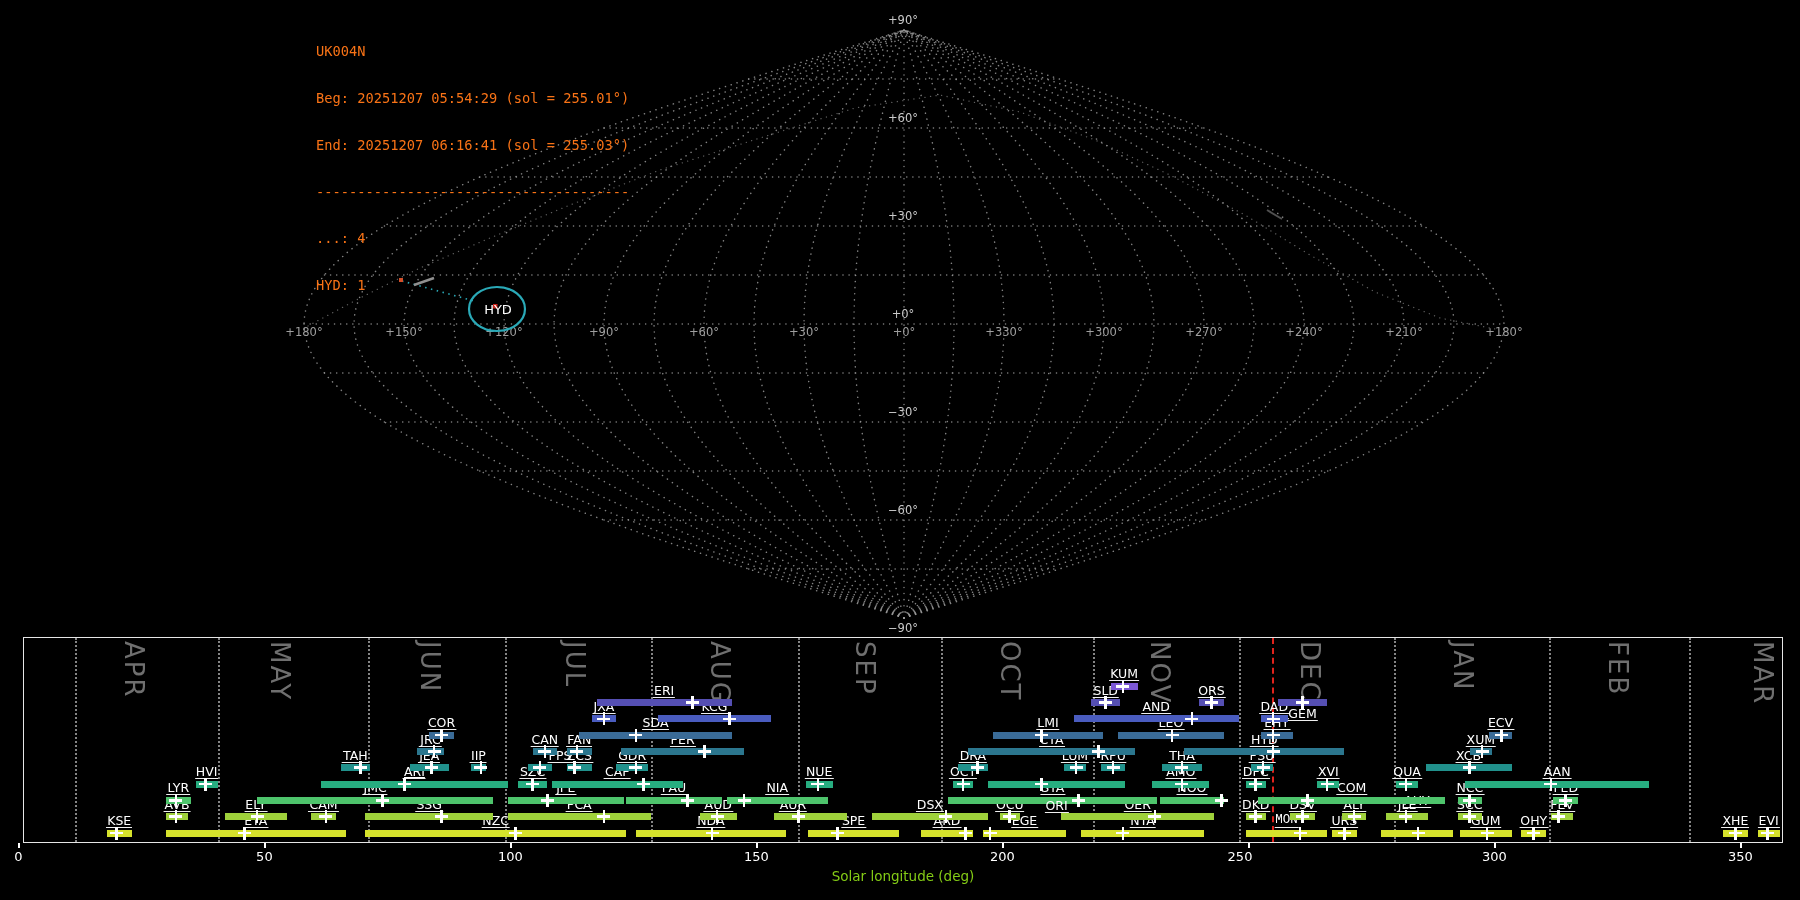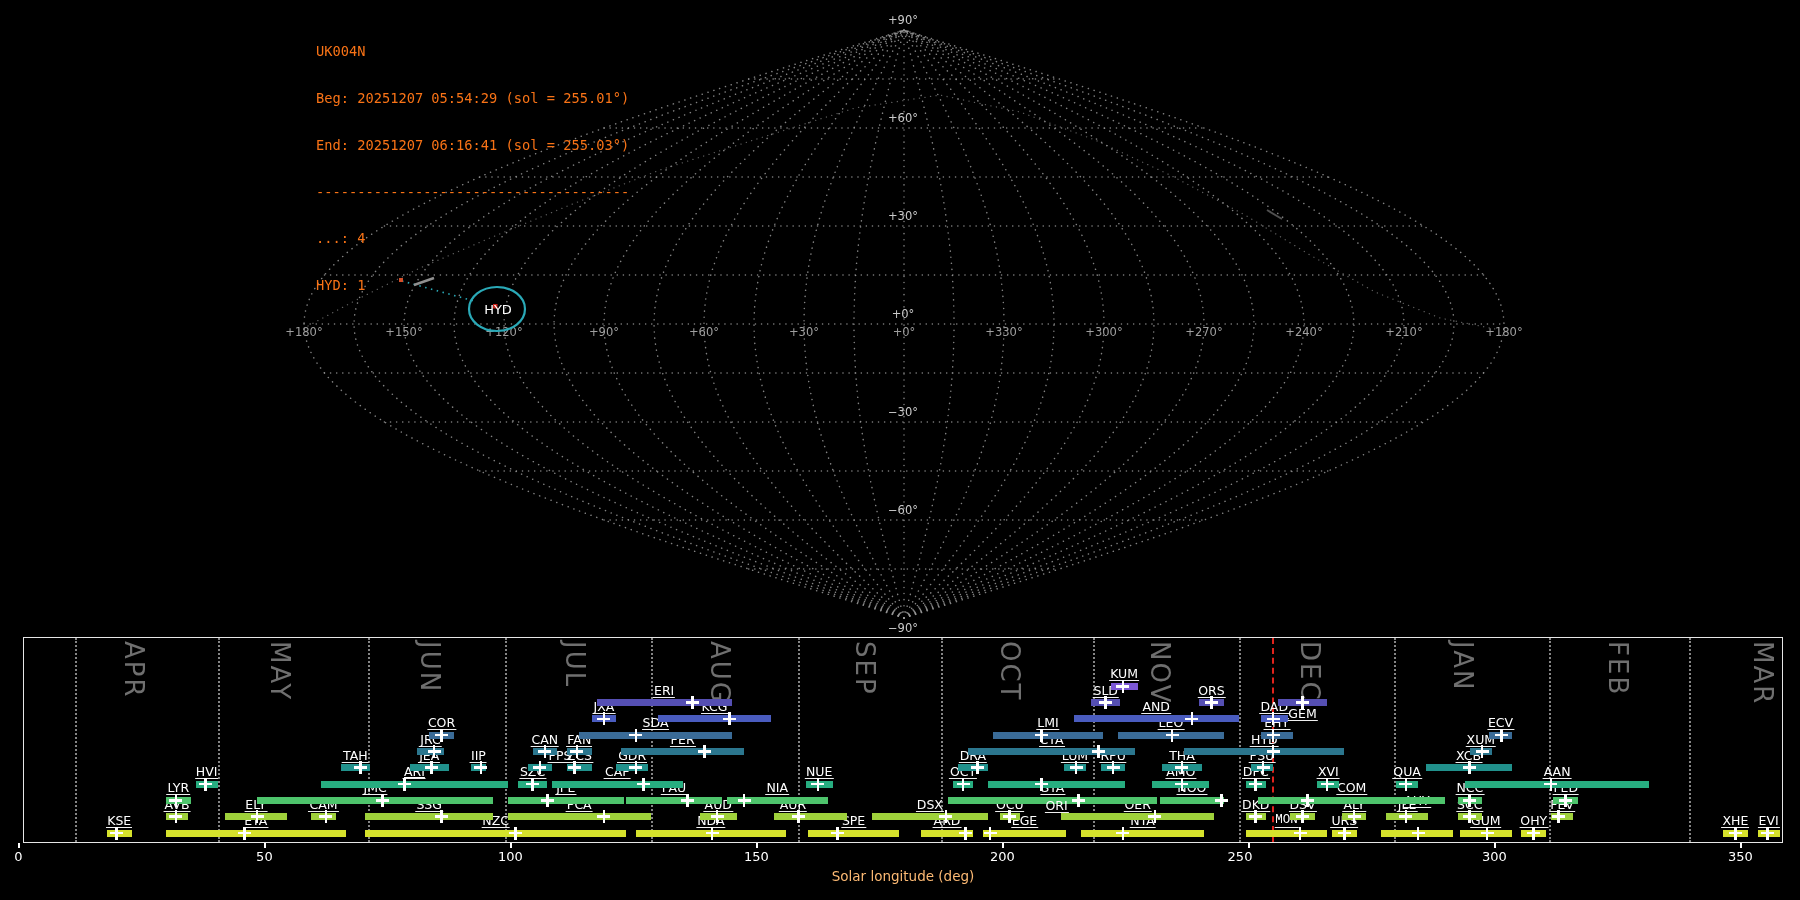--- a/index.html
+++ b/index.html
@@ -16,21 +16,21 @@
   .month{position:absolute;color:#6f6f6f;font-size:26px;letter-spacing:2px;
     transform:rotate(90deg);transform-origin:0 0;white-space:nowrap;}
   .bar{position:absolute;height:7px;}
   .slabel{position:absolute;transform:translateX(-50%);color:#fff;font-size:12.5px;line-height:13px;
     border-bottom:1.2px solid #f0f0f0;white-space:nowrap;padding:0 1px;}
   .peak{position:absolute;width:13px;height:13px;}
   .peak .ph{position:absolute;left:0;top:5.2px;width:13px;height:2.6px;background:#fff;}
   .peak .pv{position:absolute;left:5.2px;top:0;width:2.6px;height:13px;background:#fff;}
   .tick{position:absolute;width:1.5px;height:5px;background:#fff;top:843px;}
   .ticklabel{position:absolute;transform:translateX(-50%);top:849px;color:#fff;font-size:13px;}
-  #xlabel{position:absolute;left:903px;top:868px;transform:translateX(-50%);color:#fdba74;font-size:13.5px;}
+  #xlabel{position:absolute;left:903px;top:868px;transform:translateX(-50%);color:#84cc16;font-size:13.5px;}
 </style>
 </head>
 <body>
 
 <div id="root">
   <svg id="skymap" width="1800" height="660">
       <line x1="748.7085729384876" y1="569" x2="1059.2914270615124" y2="569" stroke="#999999" stroke-width="1.5" stroke-linecap="round" stroke-dasharray="0.1 6" fill="none" opacity="0.85"></line>
       <line x1="604" y1="520" x2="1204" y2="520" stroke="#999999" stroke-width="1.5" stroke-linecap="round" stroke-dasharray="0.1 6" fill="none" opacity="0.85"></line>
       <line x1="479.73593128807147" y1="471" x2="1328.2640687119285" y2="471" stroke="#999999" stroke-width="1.5" stroke-linecap="round" stroke-dasharray="0.1 6" fill="none" opacity="0.85"></line>
       <line x1="384.3847577293368" y1="422" x2="1423.6152422706632" y2="422" stroke="#999999" stroke-width="1.5" stroke-linecap="round" stroke-dasharray="0.1 6" fill="none" opacity="0.85"></line>

